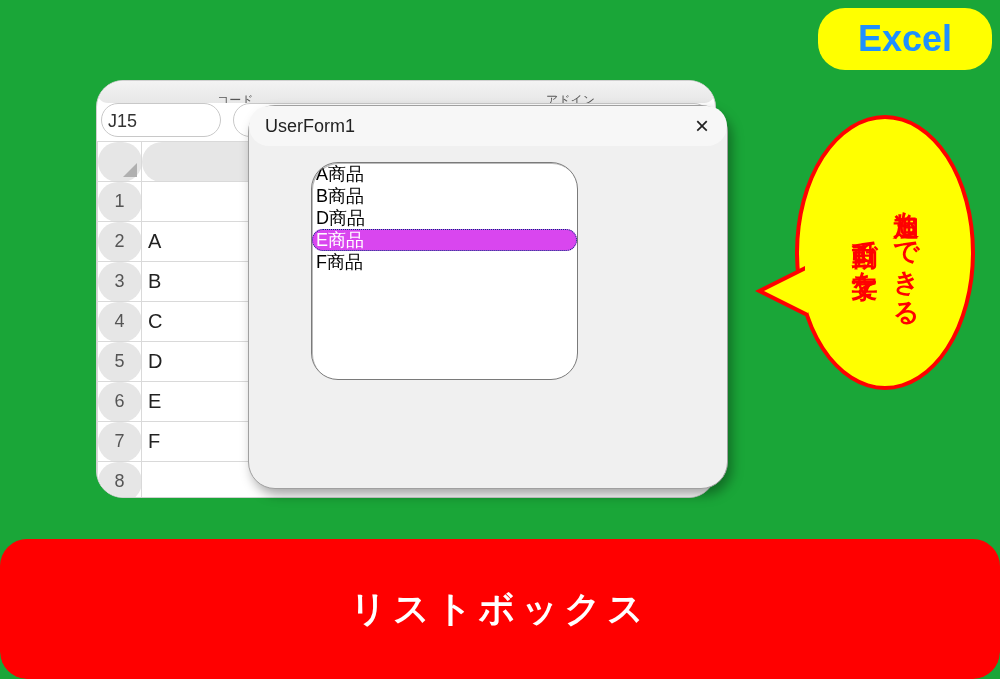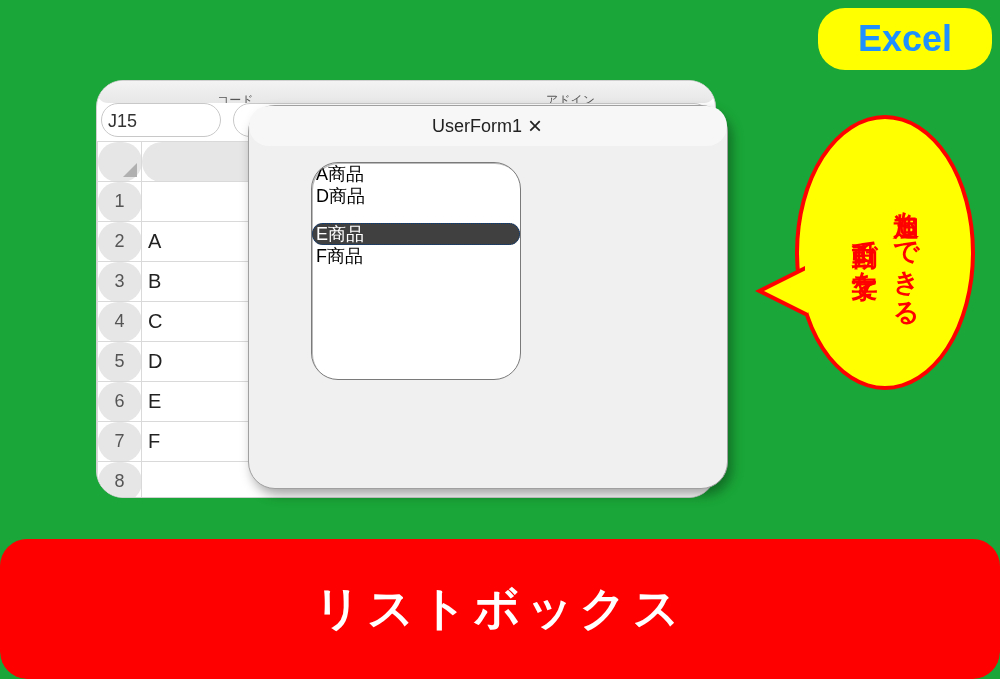--- a/index.html
+++ b/index.html
@@ -84,21 +84,21 @@
       left: 0;
       right: 0;
       height: 140px;
       background: #ff0000;
       display: flex;
       align-items: center;
       justify-content: center;
     }
     .bottom-bar span {
       color: #fff;
-      font-size: 46px;
+      font-size: 36px;
       font-weight: bold;
       letter-spacing: 6px;
     }
 
     
     .excel-area {
       position: absolute;
       top: 80px;
       left: 96px;
       width: 620px;
@@ -207,58 +207,57 @@
       left: 248px;
       width: 480px;
       height: 384px;
       background: #f0f0f0;
       border: 1px solid #a0a0a0;
       box-shadow: 4px 6px 12px rgba(0,0,0,0.35);
       z-index: 40;
     }
     .dialog-title {
       display: flex;
-      justify-content: center;
+      justify-content: space-between;
       align-items: center;
       padding: 8px 12px 8px 16px;
       font-size: 18px;
       color: #222;
       background: #f7f7f7;
     }
     .dialog-close {
       font-size: 24px;
       line-height: 1;
       cursor: pointer;
       font-family: Arial, sans-serif;
       padding: 0 6px;
     }
     .listbox {
       position: absolute;
       top: 56px;
       left: 62px;
-      width: 210px;
+      width: 267px;
       height: 218px;
       background: #fff;
       border: 1px solid #7a7a7a;
       box-shadow: inset 1px 1px 0 #bbb;
       overflow: hidden;
     }
     .listbox .item {
       font-size: 18px;
       line-height: 22px;
       padding: 0 4px;
       color: #000;
       white-space: nowrap;
     }
     .listbox .item.selected {
-      background: #404040;
+      background: #d946ef;
       color: #fff;
       outline: 1px dotted #003a80;
       outline-offset: -1px;
-      margin-top: 16px;
     }
   </style>
 </head>
 <body>
 
 <div class="badge">
   <span>Excel</span>
 </div>
 
 <div class="speech-bubble">
@@ -320,20 +319,21 @@
   </div>
 </div>
 
 <div class="dialog">
   <div class="dialog-title">
     <span>UserForm1</span>
     <span class="dialog-close">×</span>
   </div>
   <div class="listbox">
     <div class="item">A商品</div>
+    <div class="item">B商品</div>
     <div class="item">D商品</div>
     <div class="item selected">E商品</div>
     <div class="item">F商品</div>
   </div>
 </div>
 
 <div class="bottom-bar">
   <span>リストボックス</span>
 </div>
 

